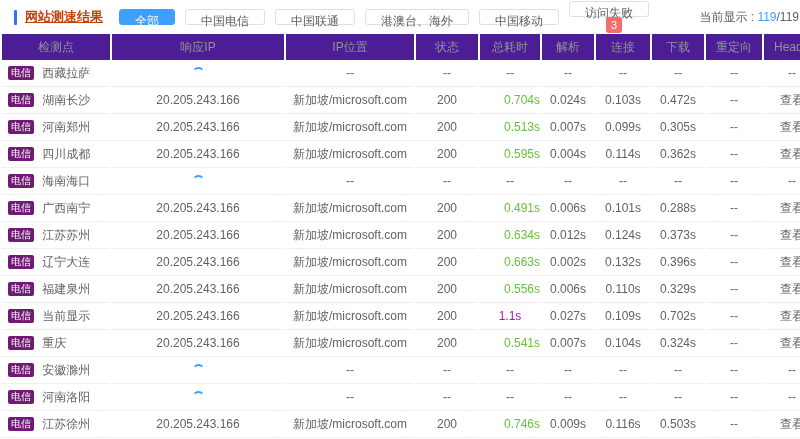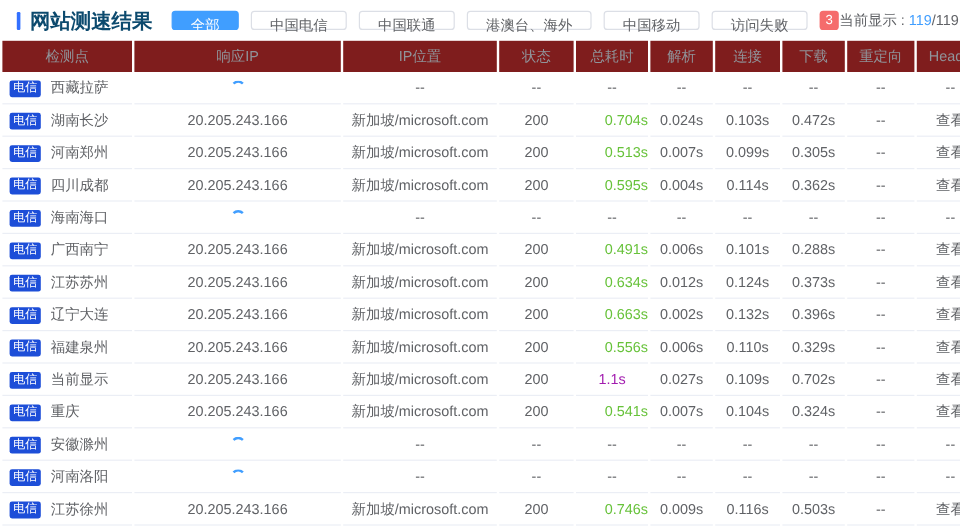--- a/index.html
+++ b/index.html
@@ -3,40 +3,40 @@
 <meta charset="utf-8">
 <style>
   * { margin:0; padding:0; box-sizing:border-box; }
   html,body { width:800px; height:439px; overflow:hidden; background:#fff;
     font-family:"Liberation Sans", sans-serif; }
 
   
   .topbar { height:34px; display:flex; align-items:center; padding-left:14px; }
   .title-wrap { display:flex; align-items:center; margin-right:16px; }
   .title-bar { width:3px; height:15px; background:#3370ff; border-radius:1px; margin-right:8px; }
-  .page-title { font-size:17px; font-weight:bold; color:#0c4a6e; white-space:nowrap; }
+  .page-title { font-size:13px; font-weight:bold; color:#c2410c; white-space:nowrap;text-decoration:underline; }
   .filters { display:flex; align-items:center; }
   .btn { height:16px; line-height:22px; padding:0 15px; border:1px solid #dcdfe6; border-radius:3px;
     background:#fff; color:#606266; font-size:12px; margin-right:10px; cursor:pointer; white-space:nowrap; }
   .btn.active { background:#409eff; border-color:#409eff; color:#fff; }
-  .fail-wrap { display:flex; align-items:center; }
+  .fail-wrap { display:flex; align-items:center;flex-direction:column; }
   .fail-badge { min-width:16px; height:16px; line-height:16px; text-align:center; background:#f56c6c;
     color:#fff; font-size:11px; border-radius:3px; display:inline-block; margin-left:0; padding:0 2px; }
   .current { margin-left:auto; font-size:12px; color:#606266; white-space:nowrap; padding-right:1px; }
   .current .num { color:#409eff;text-align:center; }
 
   
   table { border-collapse:separate; border-spacing:2px 0; table-layout:fixed; width:822px; font-size:12px; }
-  thead th { background:#7f1d1d; color:#909399; font-weight:400; height:26px; text-align:center;
+  thead th { background:#4c1d95; color:#909399; font-weight:400; height:26px; text-align:center;
     overflow:hidden; white-space:nowrap; }
   thead th.th-head { text-align:left; padding-left:10px; }
   tbody td { height:27px; border-bottom:1px solid #ebeef5; color:#606266; text-align:center;
     overflow:hidden; white-space:nowrap; }
   td.td-checkpoint { text-align:left; padding-left:6px; }
-  .carrier-badge { display:inline-block; background:#1d4ed8; color:#fff; font-size:10px;
+  .carrier-badge { display:inline-block; background:#701a75; color:#fff; font-size:10px;
     line-height:14px; padding:0 3px; border-radius:2px; margin-right:5px; vertical-align:1px; }
   .checkpoint-name { color:#606266; }
   .green { color:#67c23a;text-align:right; }
   .slow  { color:#a21caf; }
   .view-link { color:#606266; cursor:pointer; text-decoration:none; }
   .view-link.dash { cursor:default; }
   .spinner { display:inline-block; width:13px; height:13px; border:2px solid transparent;
     border-top-color:#409eff; border-radius:50%; vertical-align:middle;
     animation:spin 1s linear infinite; }
   @keyframes spin { to { transform:rotate(360deg); } }

